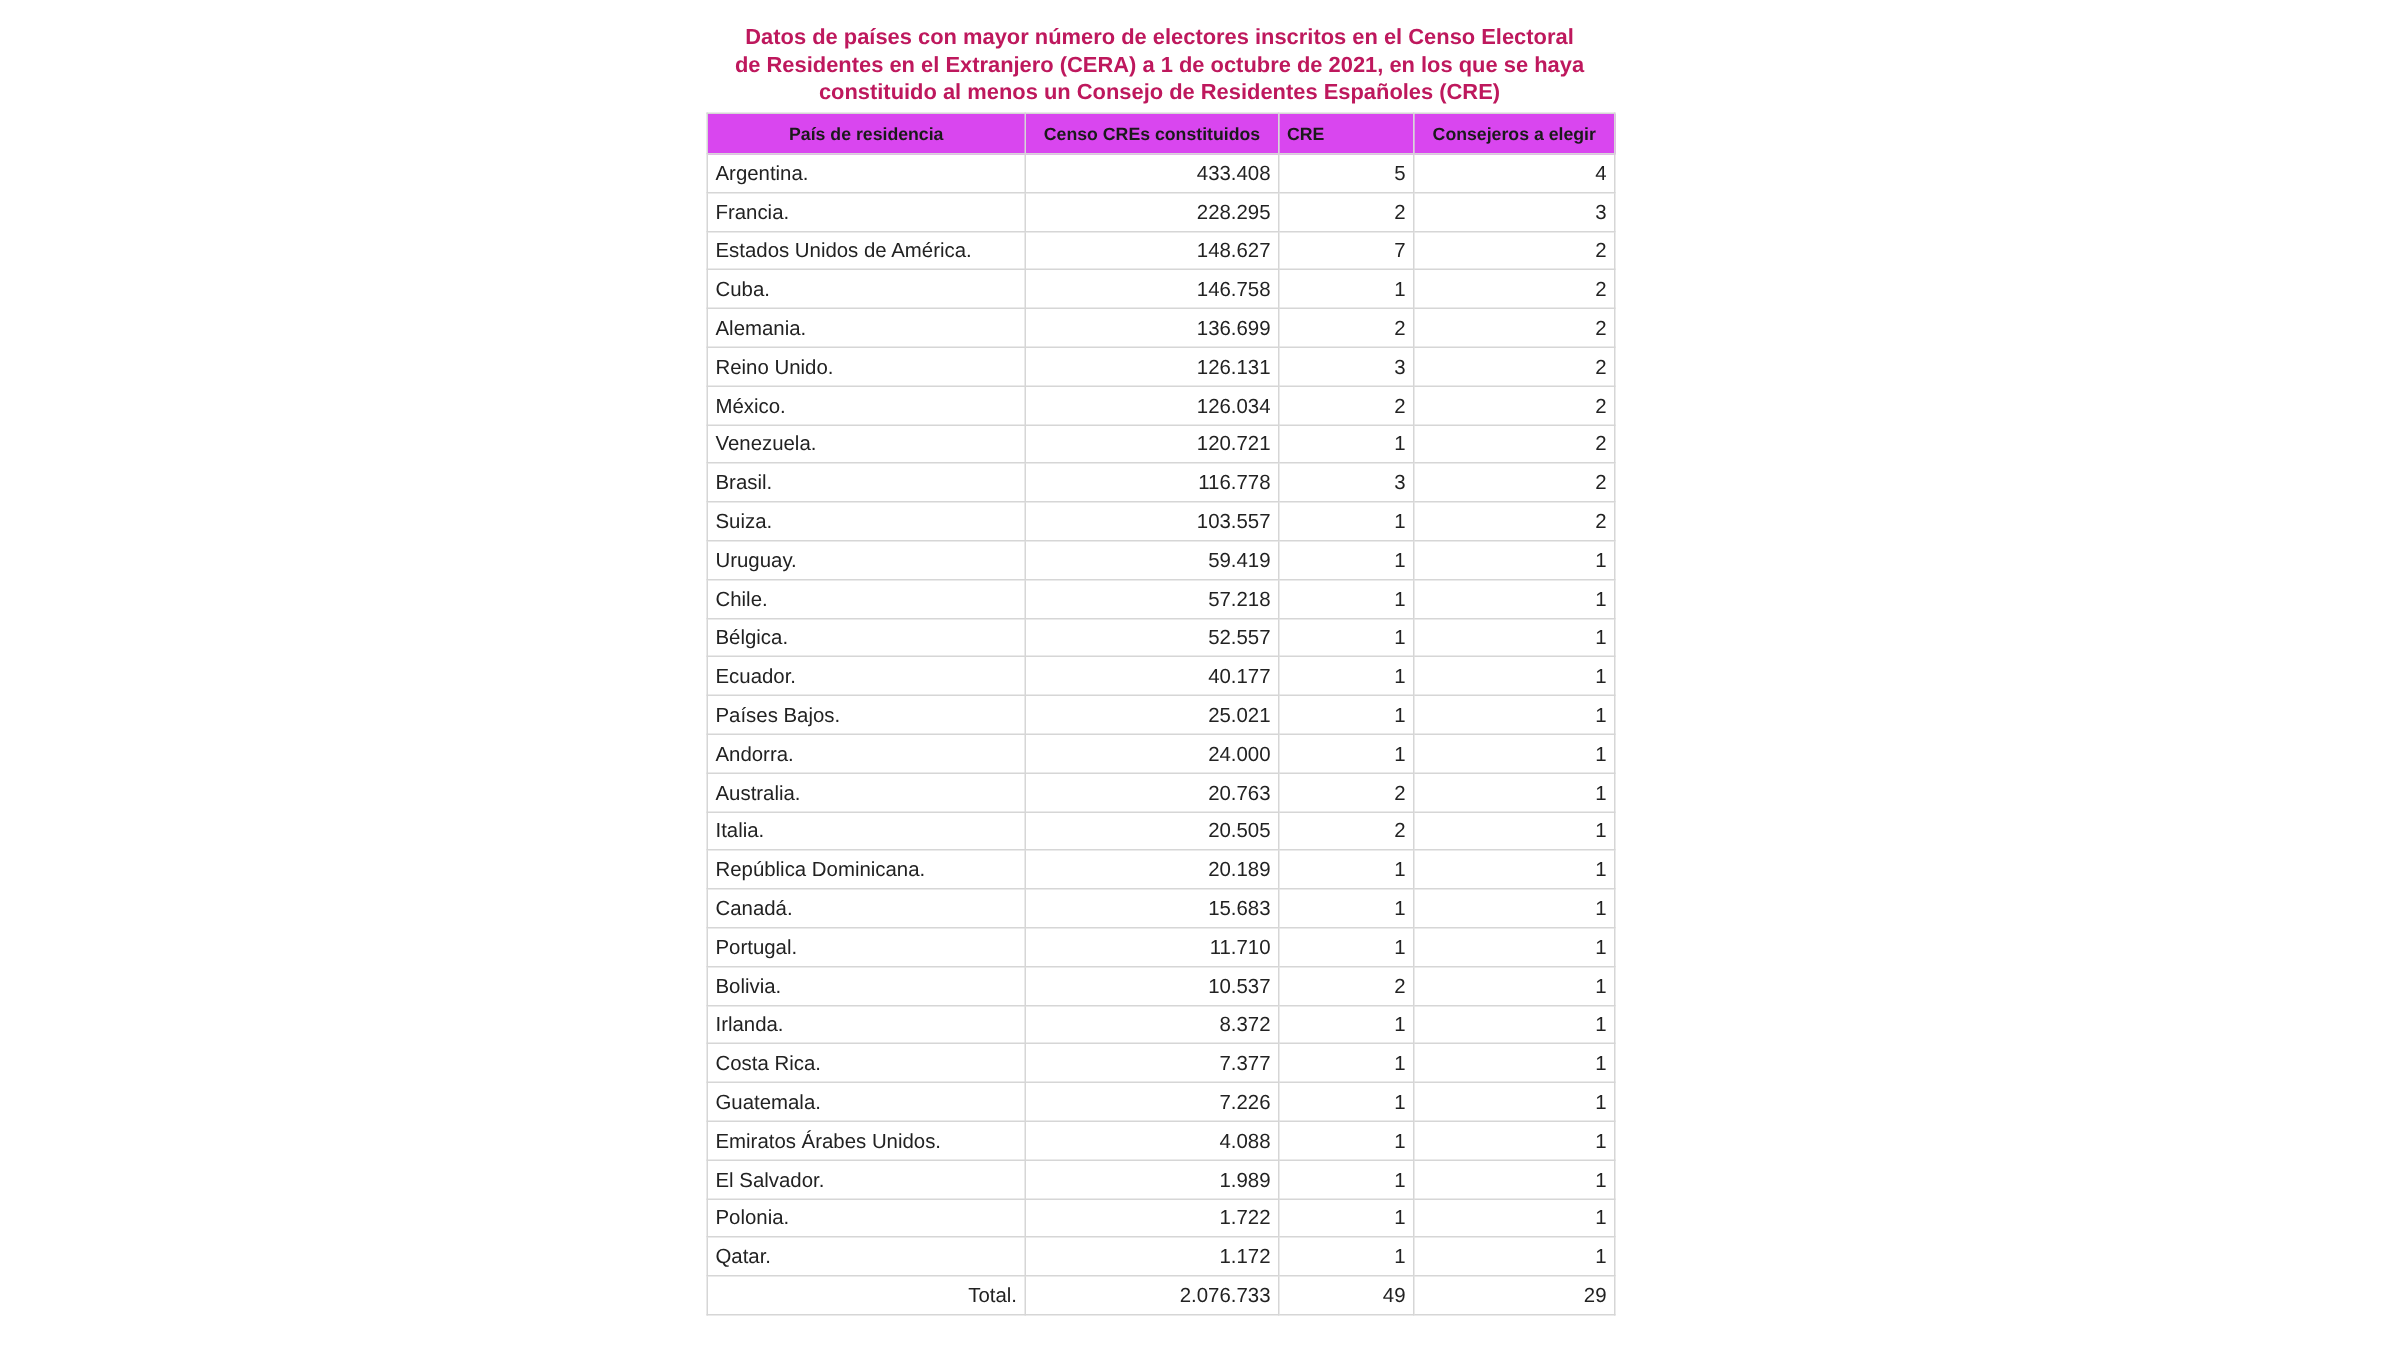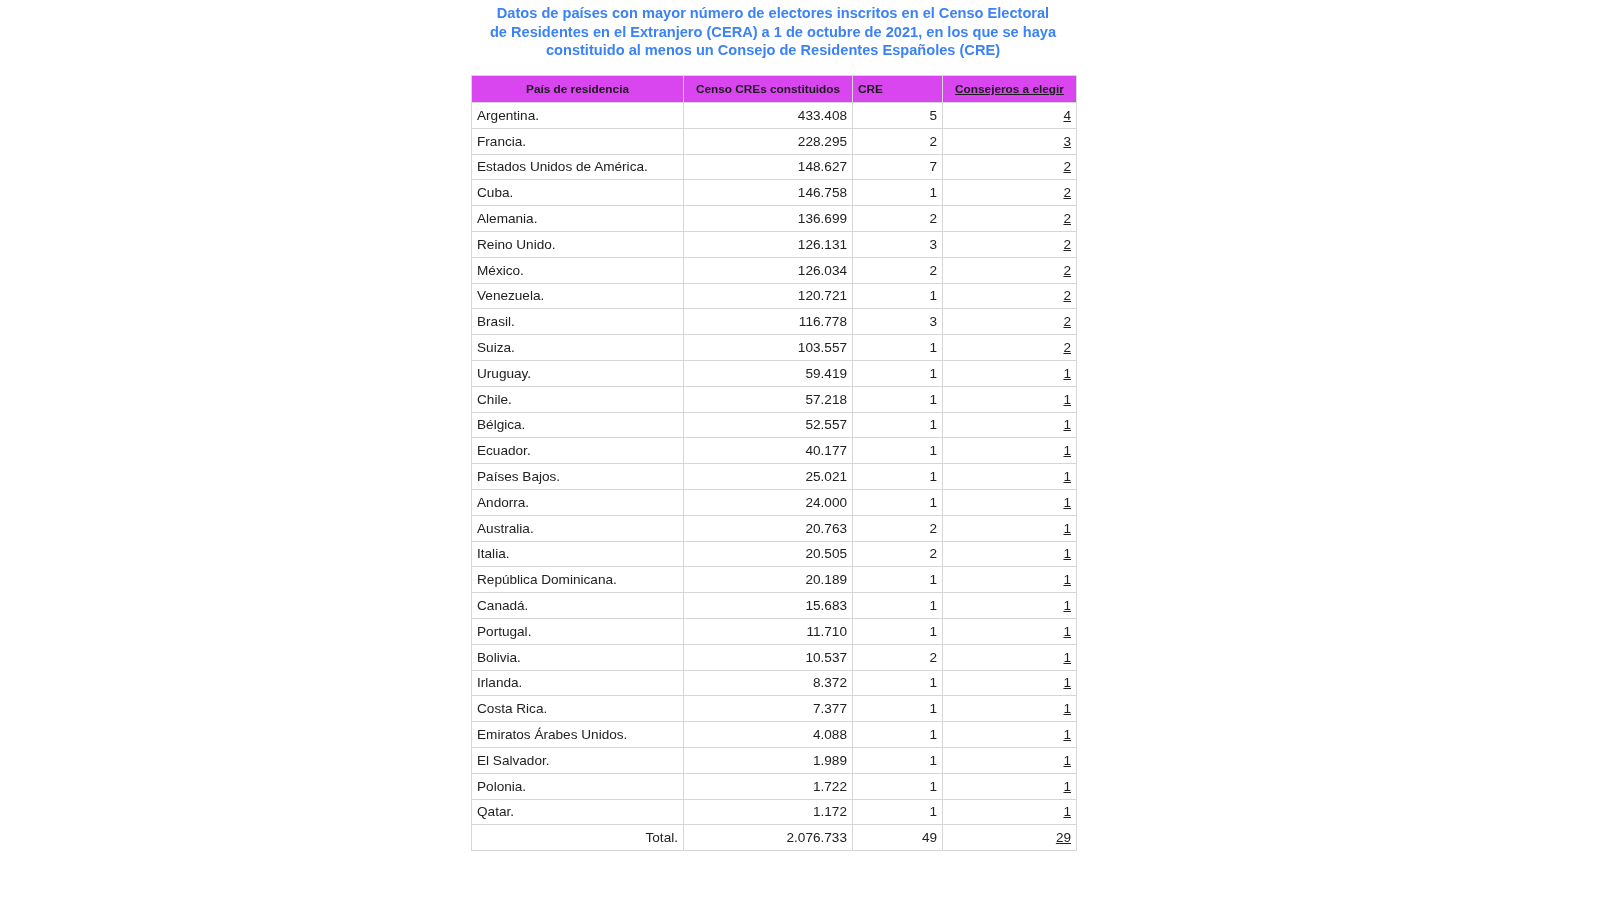--- a/index.html
+++ b/index.html
@@ -11,27 +11,27 @@
       width: 1600px;
       height: 900px;
       position: relative;
       overflow: hidden;
       font-family: "Liberation Sans", sans-serif;
       color: #222222;
     }
     .title {
       position: absolute;
       left: 470px;
-      top: 4px;
+      top: 16px;
       width: 606px;
       text-align: center;
       font-weight: bold;
       font-size: 14.6px;
       line-height: 18.5px;
-      color: #3b82f6;
+      color: #be185d;
     }
     .title span { display: block; }
     table.data {
       position: absolute;
       left: 471px;
       top: 75px;
       border-collapse: collapse;
       font-size: 13.6px;
       color: #222;
     }
@@ -45,21 +45,21 @@
       background: #d946ef;
       font-weight: bold;
       font-size: 11.8px;
       height: 26px;
       text-align: center;
       color: #1a1a1a;
     }
     .c-country { width: 201px; text-align: left; }
     .c-census  { width: 158px; text-align: right; }
     .c-cre     { width: 79px;  text-align: right; }
-    .c-cons    { width: 123px; text-align: right; text-decoration: underline; }
+    .c-cons    { width: 123px; text-align: right; }
     td.total-label { padding-left: 18px; text-align: right; }
   </style>
 </head>
 <body>
 
 <div class="title">
   <span>Datos de países con mayor número de electores inscritos en el Censo Electoral</span>
   <span>de Residentes en el Extranjero (CERA) a 1 de octubre de 2021, en los que se haya</span>
   <span>constituido al menos un Consejo de Residentes Españoles (CRE)</span>
 </div>
@@ -212,20 +212,26 @@
         <td class="c-cre">1</td>
         <td class="c-cons">1</td>
       </tr>
       <tr>
         <td class="c-country">Costa Rica.</td>
         <td class="c-census">7.377</td>
         <td class="c-cre">1</td>
         <td class="c-cons">1</td>
       </tr>
       <tr>
+        <td class="c-country">Guatemala.</td>
+        <td class="c-census">7.226</td>
+        <td class="c-cre">1</td>
+        <td class="c-cons">1</td>
+      </tr>
+      <tr>
         <td class="c-country">Emiratos Árabes Unidos.</td>
         <td class="c-census">4.088</td>
         <td class="c-cre">1</td>
         <td class="c-cons">1</td>
       </tr>
       <tr>
         <td class="c-country">El Salvador.</td>
         <td class="c-census">1.989</td>
         <td class="c-cre">1</td>
         <td class="c-cons">1</td>

